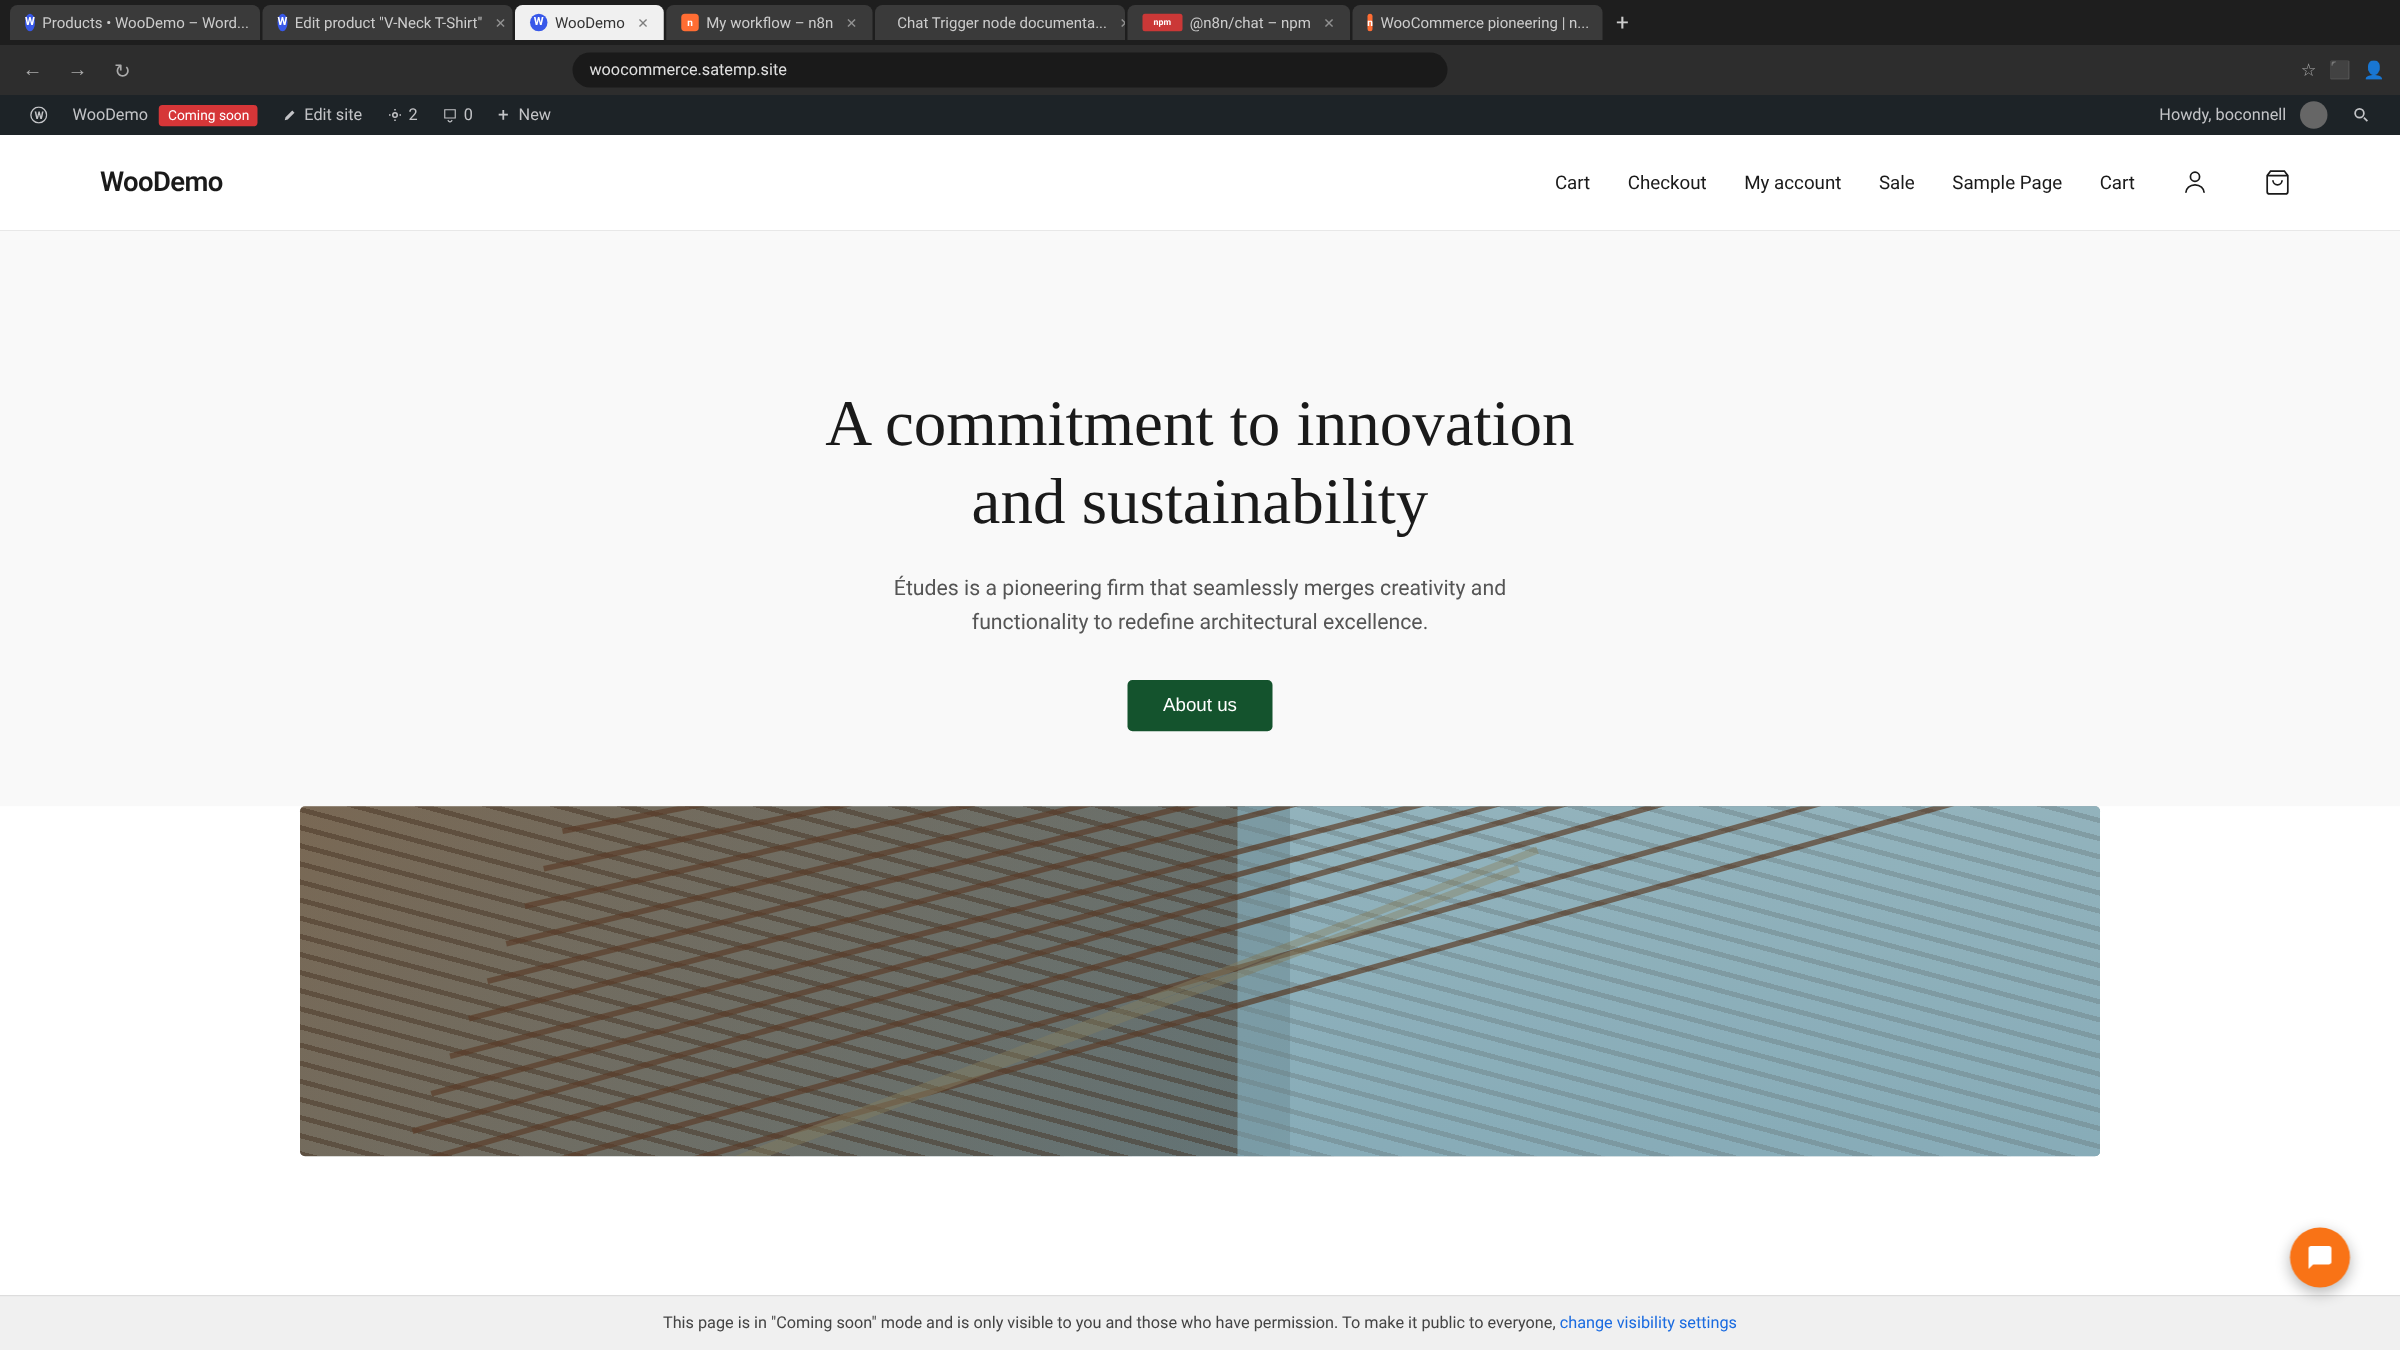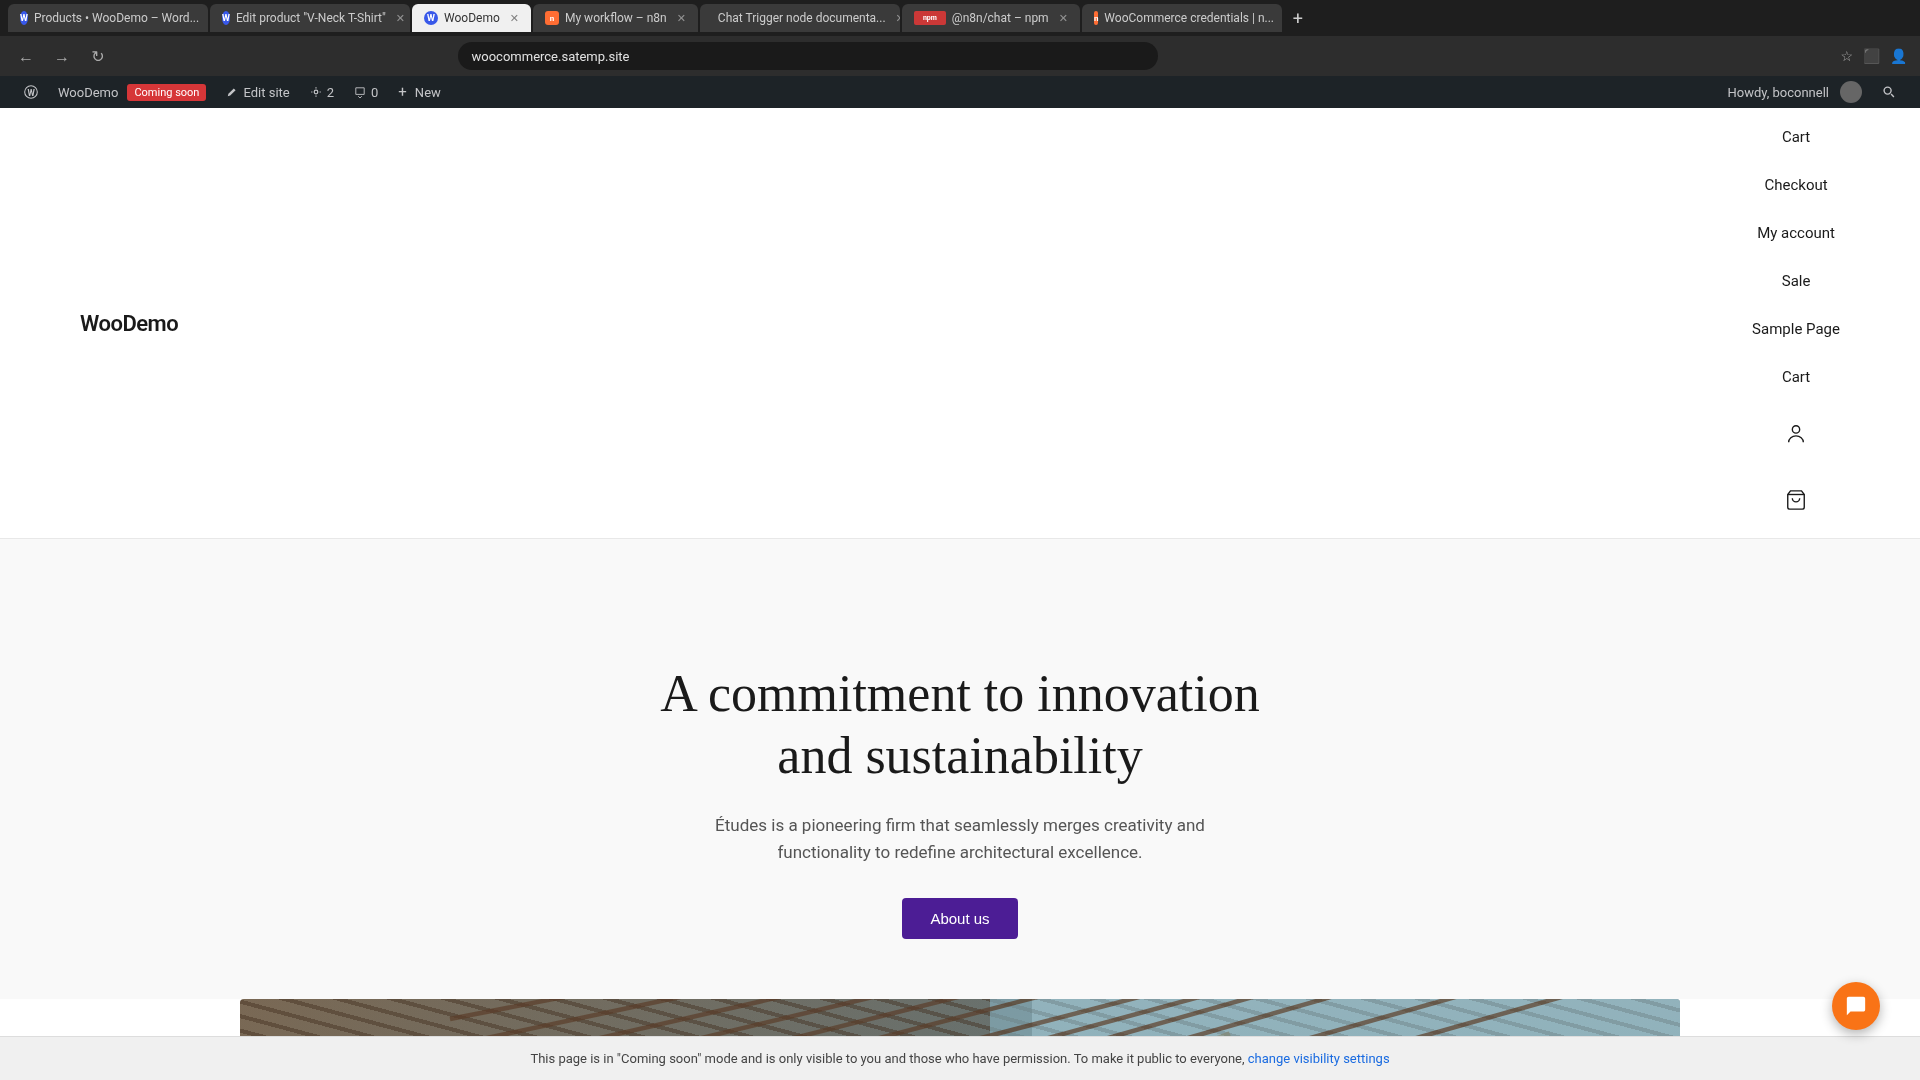--- a/index.html
+++ b/index.html
@@ -173,21 +173,20 @@
       font-weight: 600;
       color: #1a1a1a;
       letter-spacing: -0.5px;
     }
 
     .site-nav {
       display: flex;
       align-items: center;
       gap: 30px;
       margin-left: auto;
-      flex-direction: column;
     }
 
     .site-nav a {
       text-decoration: none;
       color: #1a1a1a;
       font-size: 15px;
     }
 
     .nav-icon-btn {
       width: 36px;
@@ -221,21 +220,21 @@
 
     .hero-description {
       font-size: 17px;
       color: #555;
       line-height: 1.6;
       max-width: 500px;
       margin: 0 auto 32px;
     }
 
     .hero-btn {
-      background: #4c1d95;
+      background: #14532d;
       color: #fff;
       border: none;
       padding: 12px 28px;
       font-size: 15px;
       border-radius: 4px;
       cursor: pointer;
     }
 
     
     .hero-image-container {
@@ -354,21 +353,21 @@
     </div>
 
     <div class="tab">
       <div class="fav-npm">npm</div>
       <span>@n8n/chat – npm</span>
       <span class="tab-close">✕</span>
     </div>
 
     <div class="tab">
       <div class="fav-n8n">n</div>
-      <span>WooCommerce credentials | n...</span>
+      <span>WooCommerce pioneering | n...</span>
 
     </div>
     <div class="tab-new">+</div>
   </div>
 
   <div class="address-bar-row">
     <div class="nav-btn">←</div>
     <div class="nav-btn">→</div>
     <div class="nav-btn">↻</div>
     <div class="address-bar">

